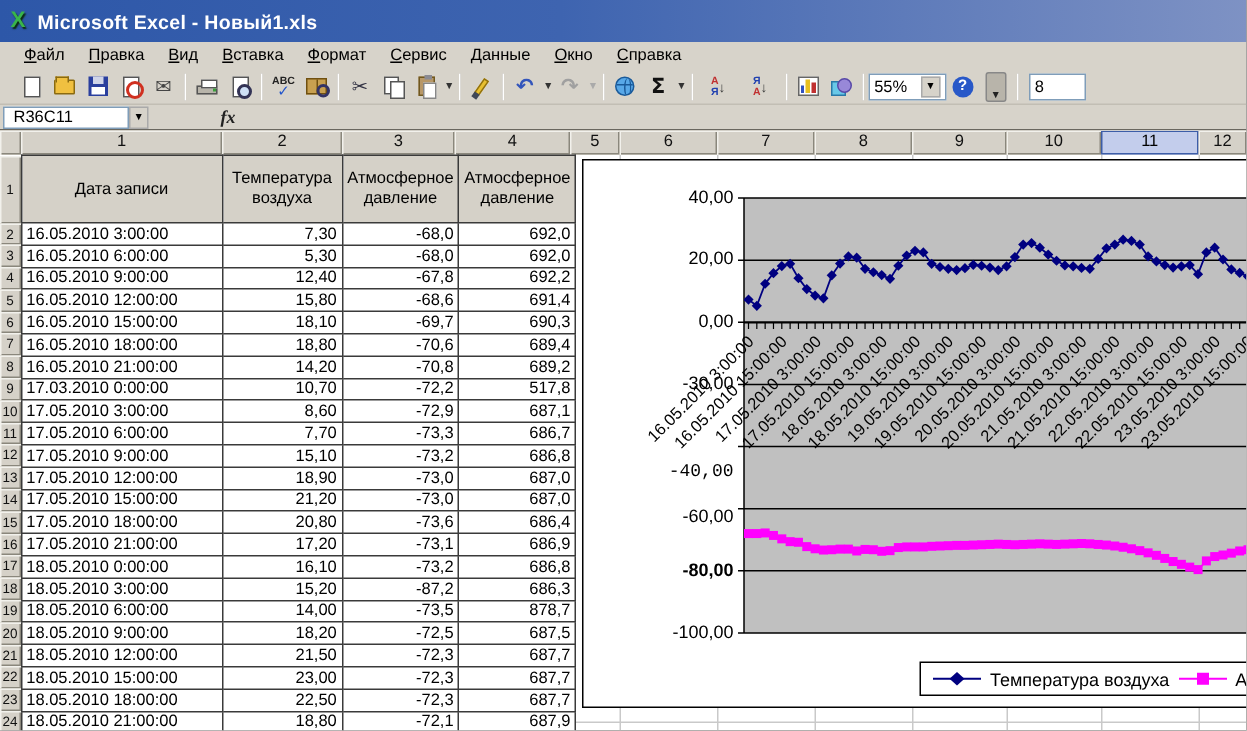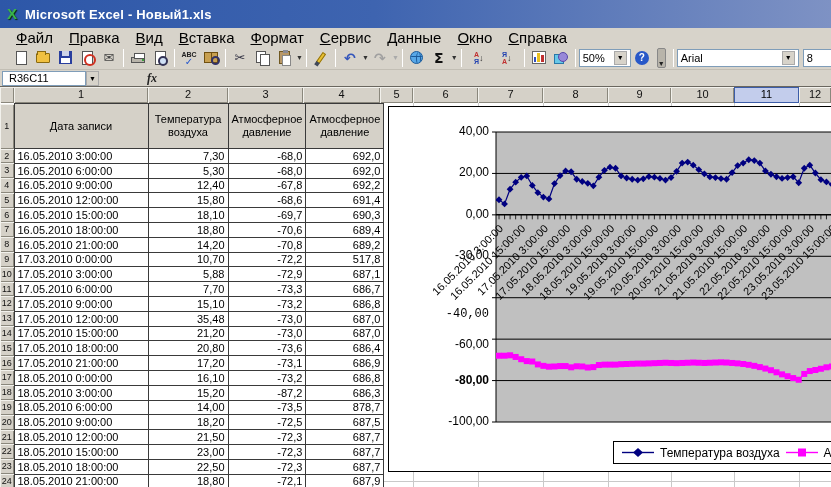--- a/index.html
+++ b/index.html
@@ -8,21 +8,21 @@
           font-family:"Liberation Sans","DejaVu Sans",sans-serif;-webkit-font-smoothing:none;}
   
   .titlebar{position:absolute;left:0;top:0;width:831px;height:28px;
             background:linear-gradient(to right,#2d57a8 0%,#3e64b0 45%,#7e92c4 100%);
             display:flex;align-items:center;padding-left:4px;color:#fff;}
   .app-icon{width:16px;height:16px;margin-right:5px;color:#39b54a;font-weight:bold;font-size:15px;
             line-height:16px;text-align:center;text-shadow:1px 1px 1px #0a2a0a;}
   .title-text{font-size:13px;font-weight:bold;letter-spacing:.2px;}
   
   .menubar{position:absolute;left:0;top:28px;width:831px;height:18px;display:flex;align-items:center;
-           padding-left:8px;font-size:15px;background:#d7d3ca;}
+           padding-left:8px;font-size:11px;background:#d7d3ca;}
   .menu-item{padding:2px 8px;cursor:default;}
   .menu-item u{text-decoration:underline;}
   
   .toolbar{position:absolute;left:0;top:46px;width:831px;height:24px;background:#d7d3ca;
            display:flex;align-items:center;padding-left:10px;border-bottom:1px solid #c2beb4;}
   .tbtn{width:20px;height:20px;margin:0 1px;display:flex;align-items:center;justify-content:center;
         font-size:12px;position:relative;flex:0 0 auto;}
   .tsep{width:1px;height:18px;background:#9c988e;border-right:1px solid #fff;margin:0 3px;flex:0 0 auto;}
   .ddarrow{font-size:7px;color:#333;margin-left:1px;flex:0 0 auto;}
   .combo{height:18px;background:#fff;border:1px solid #7f9db9;display:flex;align-items:center;
@@ -227,32 +227,28 @@
           <i></i>
           <i></i>
           <i></i>
         </span>
     </div>
     <div class="tbtn">
         <span class="i-draw"></span>
       </div>
     <div class="tsep"></div>
     <div class="combo" style="width:52px">
-      <span>50%</span>
+      <span>55%</span>
       <span class="arrow">▼</span>
     </div>
     <div class="tbtn">
         <span class="i-help">?</span>
       </div>
     <div class="i-overflow" style="margin:0 4px;">▼</div>
     <div class="tsep"></div>
-    <div class="combo" style="width:122px">
-      <span>Arial</span>
-      <span class="arrow">▼</span>
-    </div>
     <div class="combo" style="width:38px;margin-left:4px">
       <span>8</span>
     </div>
   </div>
 
   <div class="formulabar">
     <div class="namebox">R36C11</div>
     <div class="name-dd">▼</div>
     <div class="fx">fx</div>
     <div style="flex:1"></div>
@@ -372,21 +368,21 @@
             <td class="">17.03.2010 0:00:00</td>
             <td class="num">10,70</td>
             <td class="num">-72,2</td>
             <td class="num">517,8</td>
           </tr>
           <tr style="height:14.8px">
             <td class="rh">
               <div class="rowhead" style="height:14.8px;line-height:14px">10</div>
             </td>
             <td class="">17.05.2010 3:00:00</td>
-            <td class="num">5,88</td>
+            <td class="num">8,60</td>
             <td class="num">-72,9</td>
             <td class="num">687,1</td>
           </tr>
           <tr style="height:14.8px">
             <td class="rh">
               <div class="rowhead" style="height:14.8px;line-height:14px">11</div>
             </td>
             <td class="">17.05.2010 6:00:00</td>
             <td class="num">7,70</td>
             <td class="num">-73,3</td>
@@ -399,21 +395,21 @@
             <td class="">17.05.2010 9:00:00</td>
             <td class="num">15,10</td>
             <td class="num">-73,2</td>
             <td class="num">686,8</td>
           </tr>
           <tr style="height:14.8px">
             <td class="rh">
               <div class="rowhead" style="height:14.8px;line-height:14px">13</div>
             </td>
             <td class="">17.05.2010 12:00:00</td>
-            <td class="num">35,48</td>
+            <td class="num">18,90</td>
             <td class="num">-73,0</td>
             <td class="num">687,0</td>
           </tr>
           <tr style="height:14.8px">
             <td class="rh">
               <div class="rowhead" style="height:14.8px;line-height:14px">14</div>
             </td>
             <td class="">17.05.2010 15:00:00</td>
             <td class="num">21,20</td>
             <td class="num">-73,0</td>

